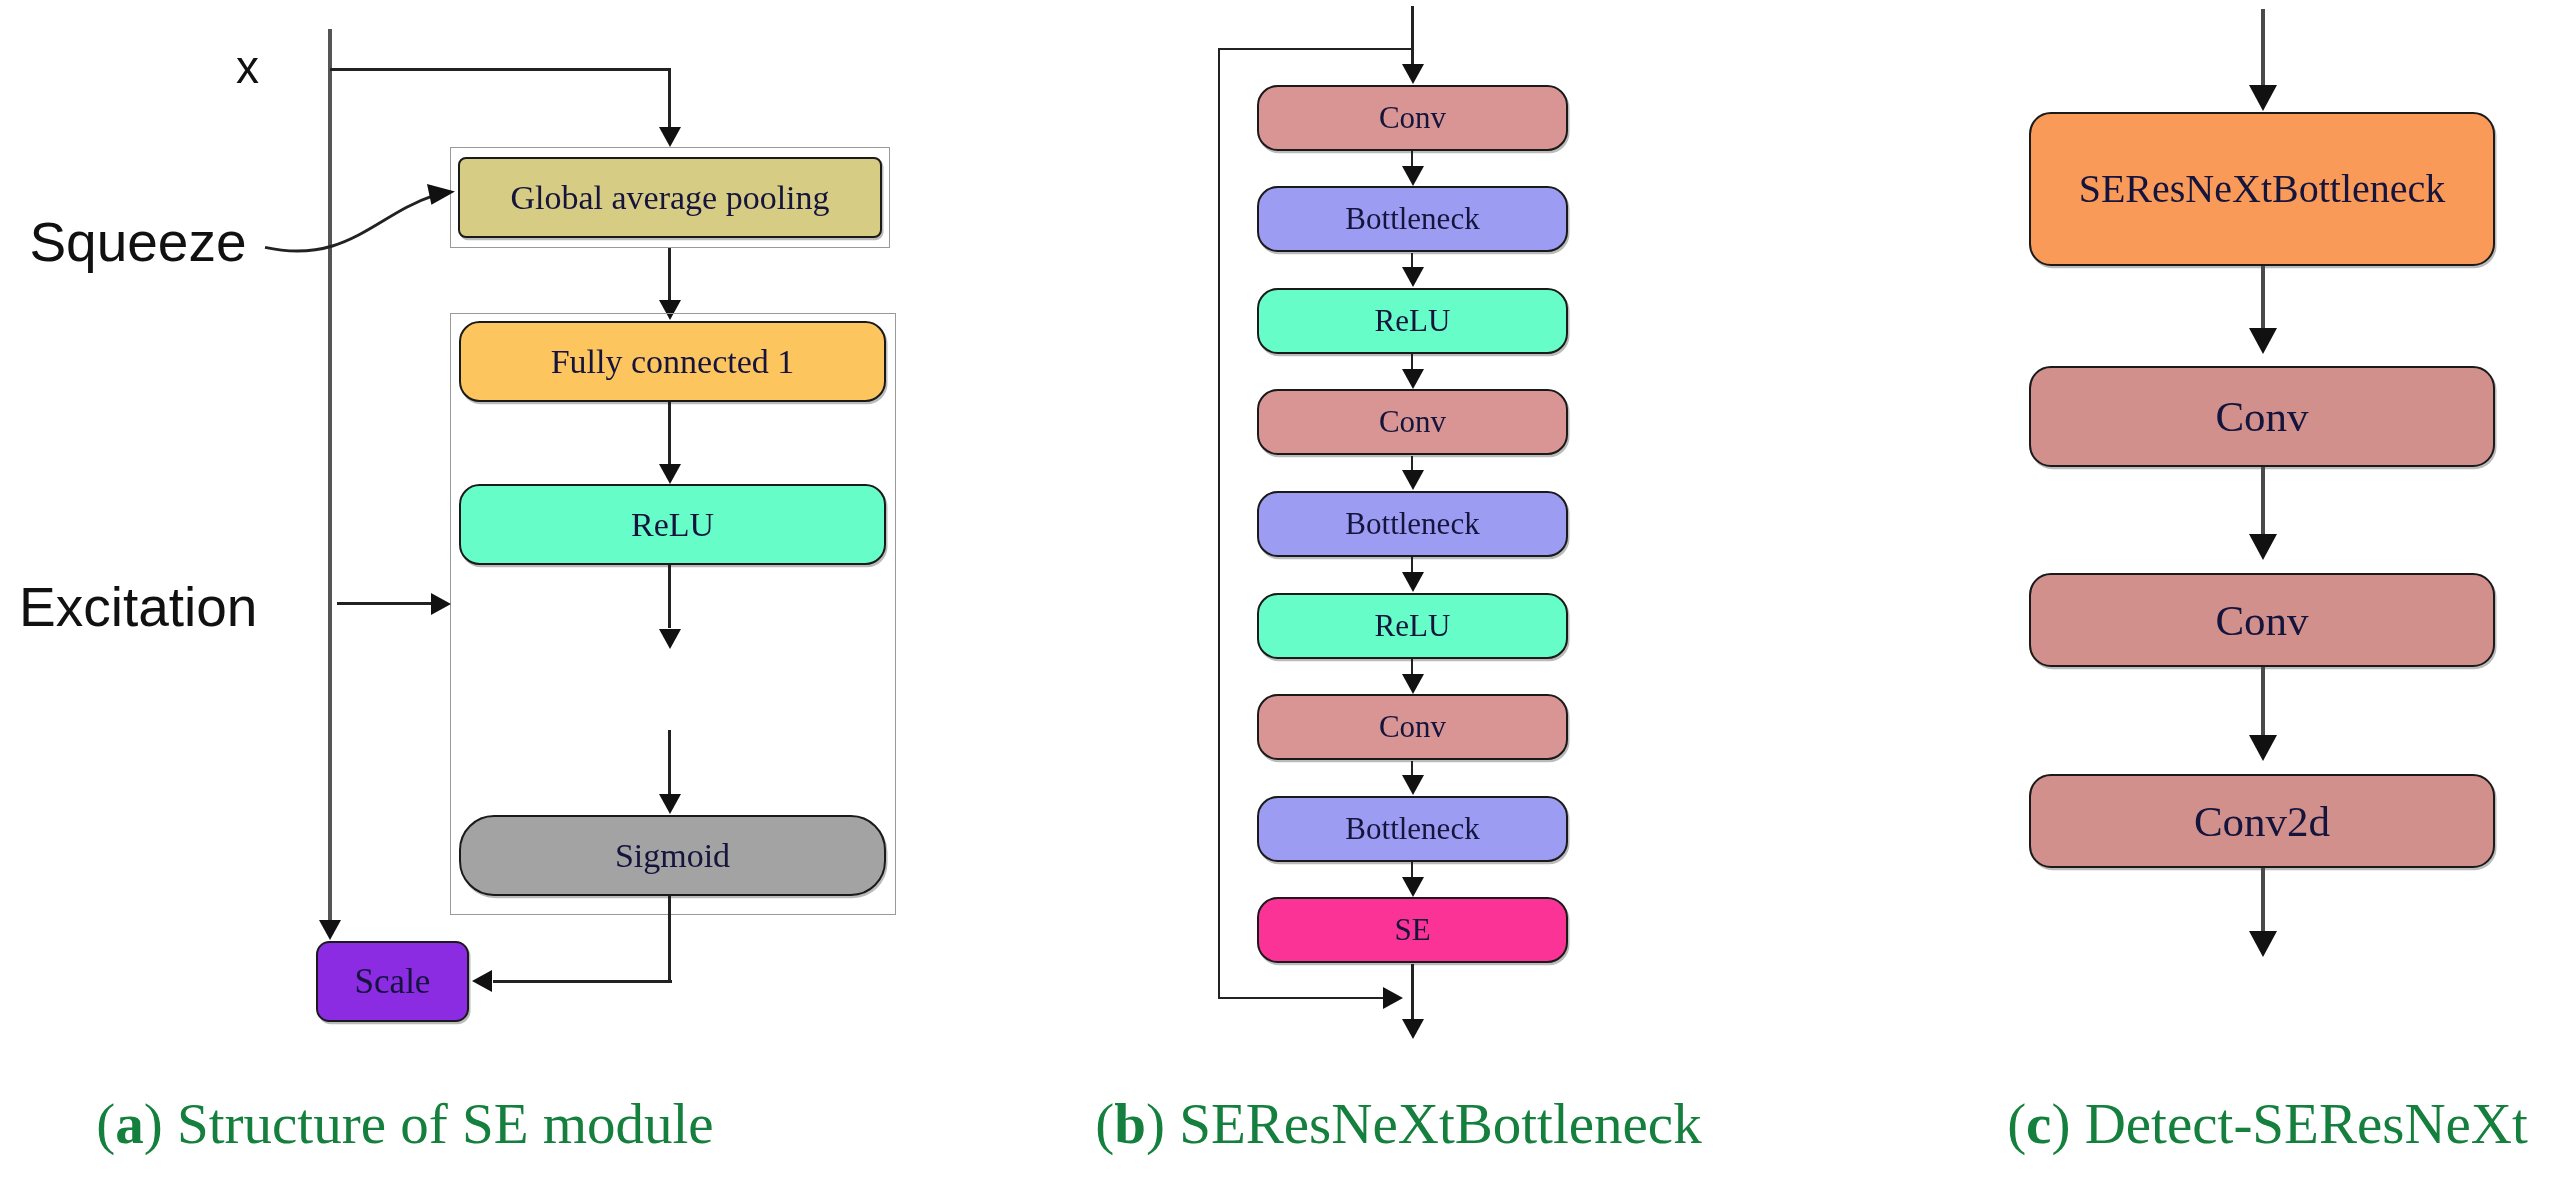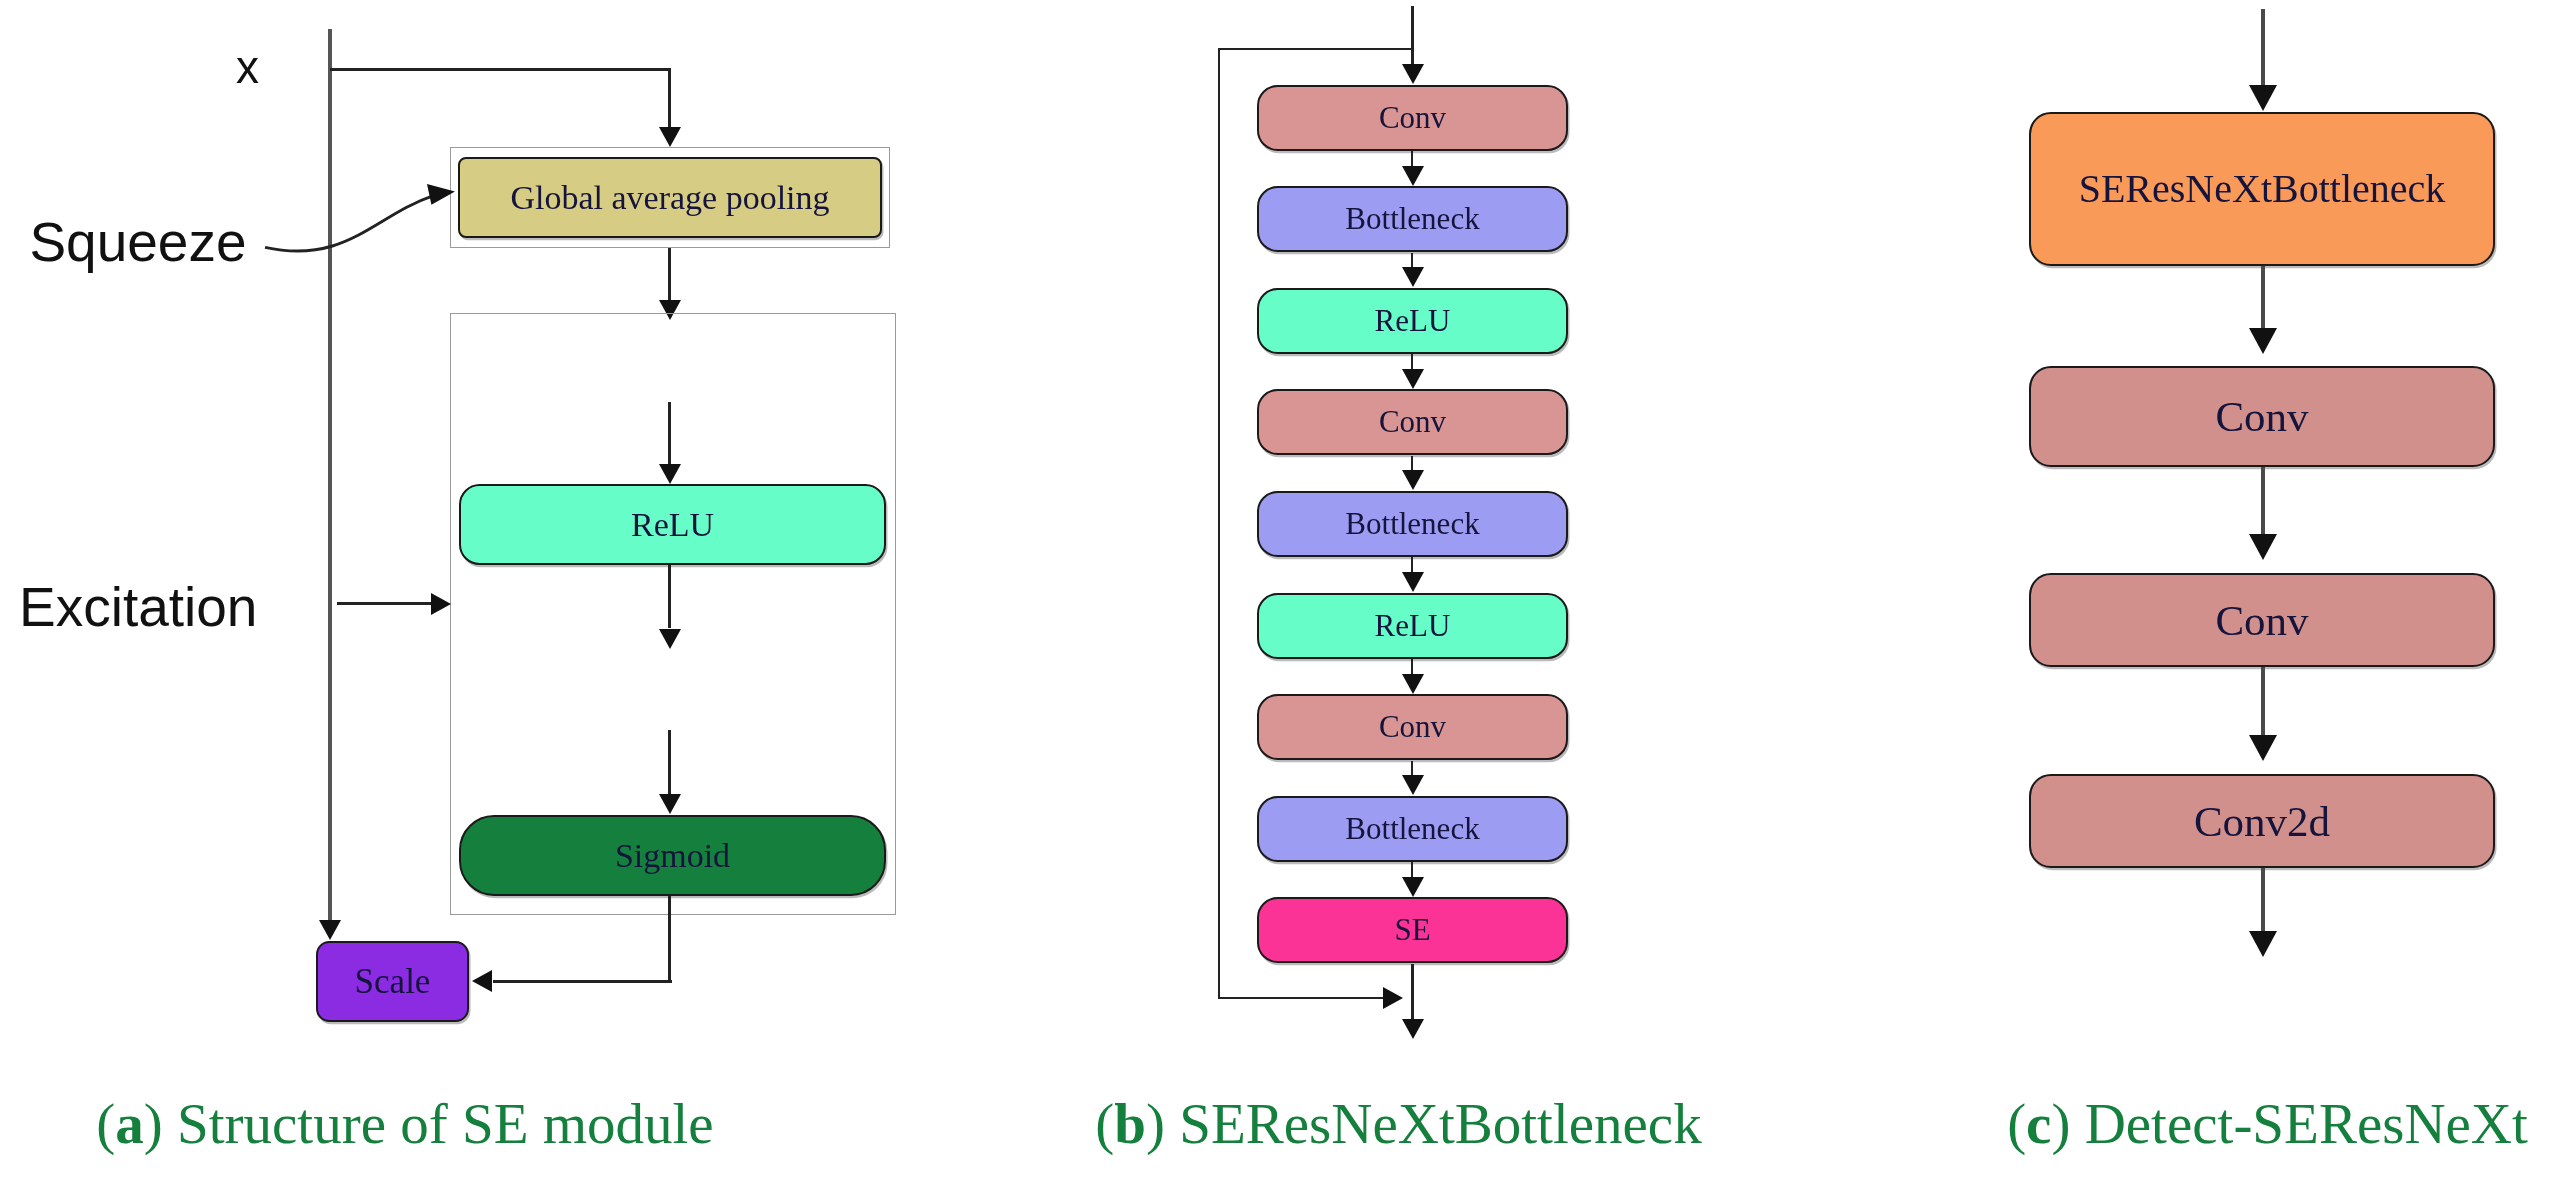--- a/index.html
+++ b/index.html
@@ -52,34 +52,35 @@
   <svg width="2576" height="1181" viewBox="0 0 3499 1604">
     <path d="M 360 336 C 470 360, 510 292, 588 266" stroke="#222" stroke-width="4" fill="none"></path>
     <polygon points="618,260 580,250 586,278" fill="#111"></polygon>
   </svg>
 
   <div class="vline" style="left:668px;top:248px;width:2.9px;height:53px;"></div>
   <div class="ah-d" style="left:659px;top:300px;"></div>
 
   <div class="grayrect" style="left:450px;top:313px;width:446px;height:602px;"></div>
 
+  <div class="box fz-a" style="left: 459px; top: 321px; width: 427px; height: 81px; border-radius: 20.6px; background-color: rgb(253, 197, 94);">Fully connected 1</div>
 
   <div class="vline" style="left:668px;top:402px;width:2.9px;height:62px;"></div>
   <div class="ah-d" style="left:659px;top:464px;"></div>
 
   <div class="box fz-a" style="left: 459px; top: 484px; width: 427px; height: 81px; border-radius: 20.6px; background-color: rgb(102, 253, 200);">ReLU</div>
 
   <div class="vline" style="left:668px;top:565px;width:2.9px;height:63px;"></div>
   <div class="ah-d" style="left:659px;top:629px;"></div>
 
 
   <div class="vline" style="left:668px;top:730px;width:2.9px;height:64px;"></div>
   <div class="ah-d" style="left:659px;top:794px;"></div>
 
-  <div class="box fz-a" style="left: 459px; top: 815px; width: 427px; height: 81px; border-radius: 35px; background-color: #15803d;">Sigmoid</div>
+  <div class="box fz-a" style="left: 459px; top: 815px; width: 427px; height: 81px; border-radius: 35px; background-color: #a3a3a3;">Sigmoid</div>
 
   <div class="sidelabel" style="left:19px;top:580px;">Excitation</div>
   <div class="hline" style="left:337px;top:602px;width:94px;height:2.9px;"></div>
   <div class="ah-r" style="left:431px;top:593px;"></div>
 
   <div class="box" style="left: 316px; top: 941px; width: 153px; height: 81px; border-radius: 13.3px; font-size: 35px; background-color: rgb(139, 43, 226);">Scale</div>
 
   <div class="vline" style="left:668px;top:896px;width:2.9px;height:87px;"></div>
   <div class="hline" style="left:493px;top:980px;width:179px;height:2.9px;"></div>
   <div class="ah-l" style="left:472px;top:970px;"></div>

